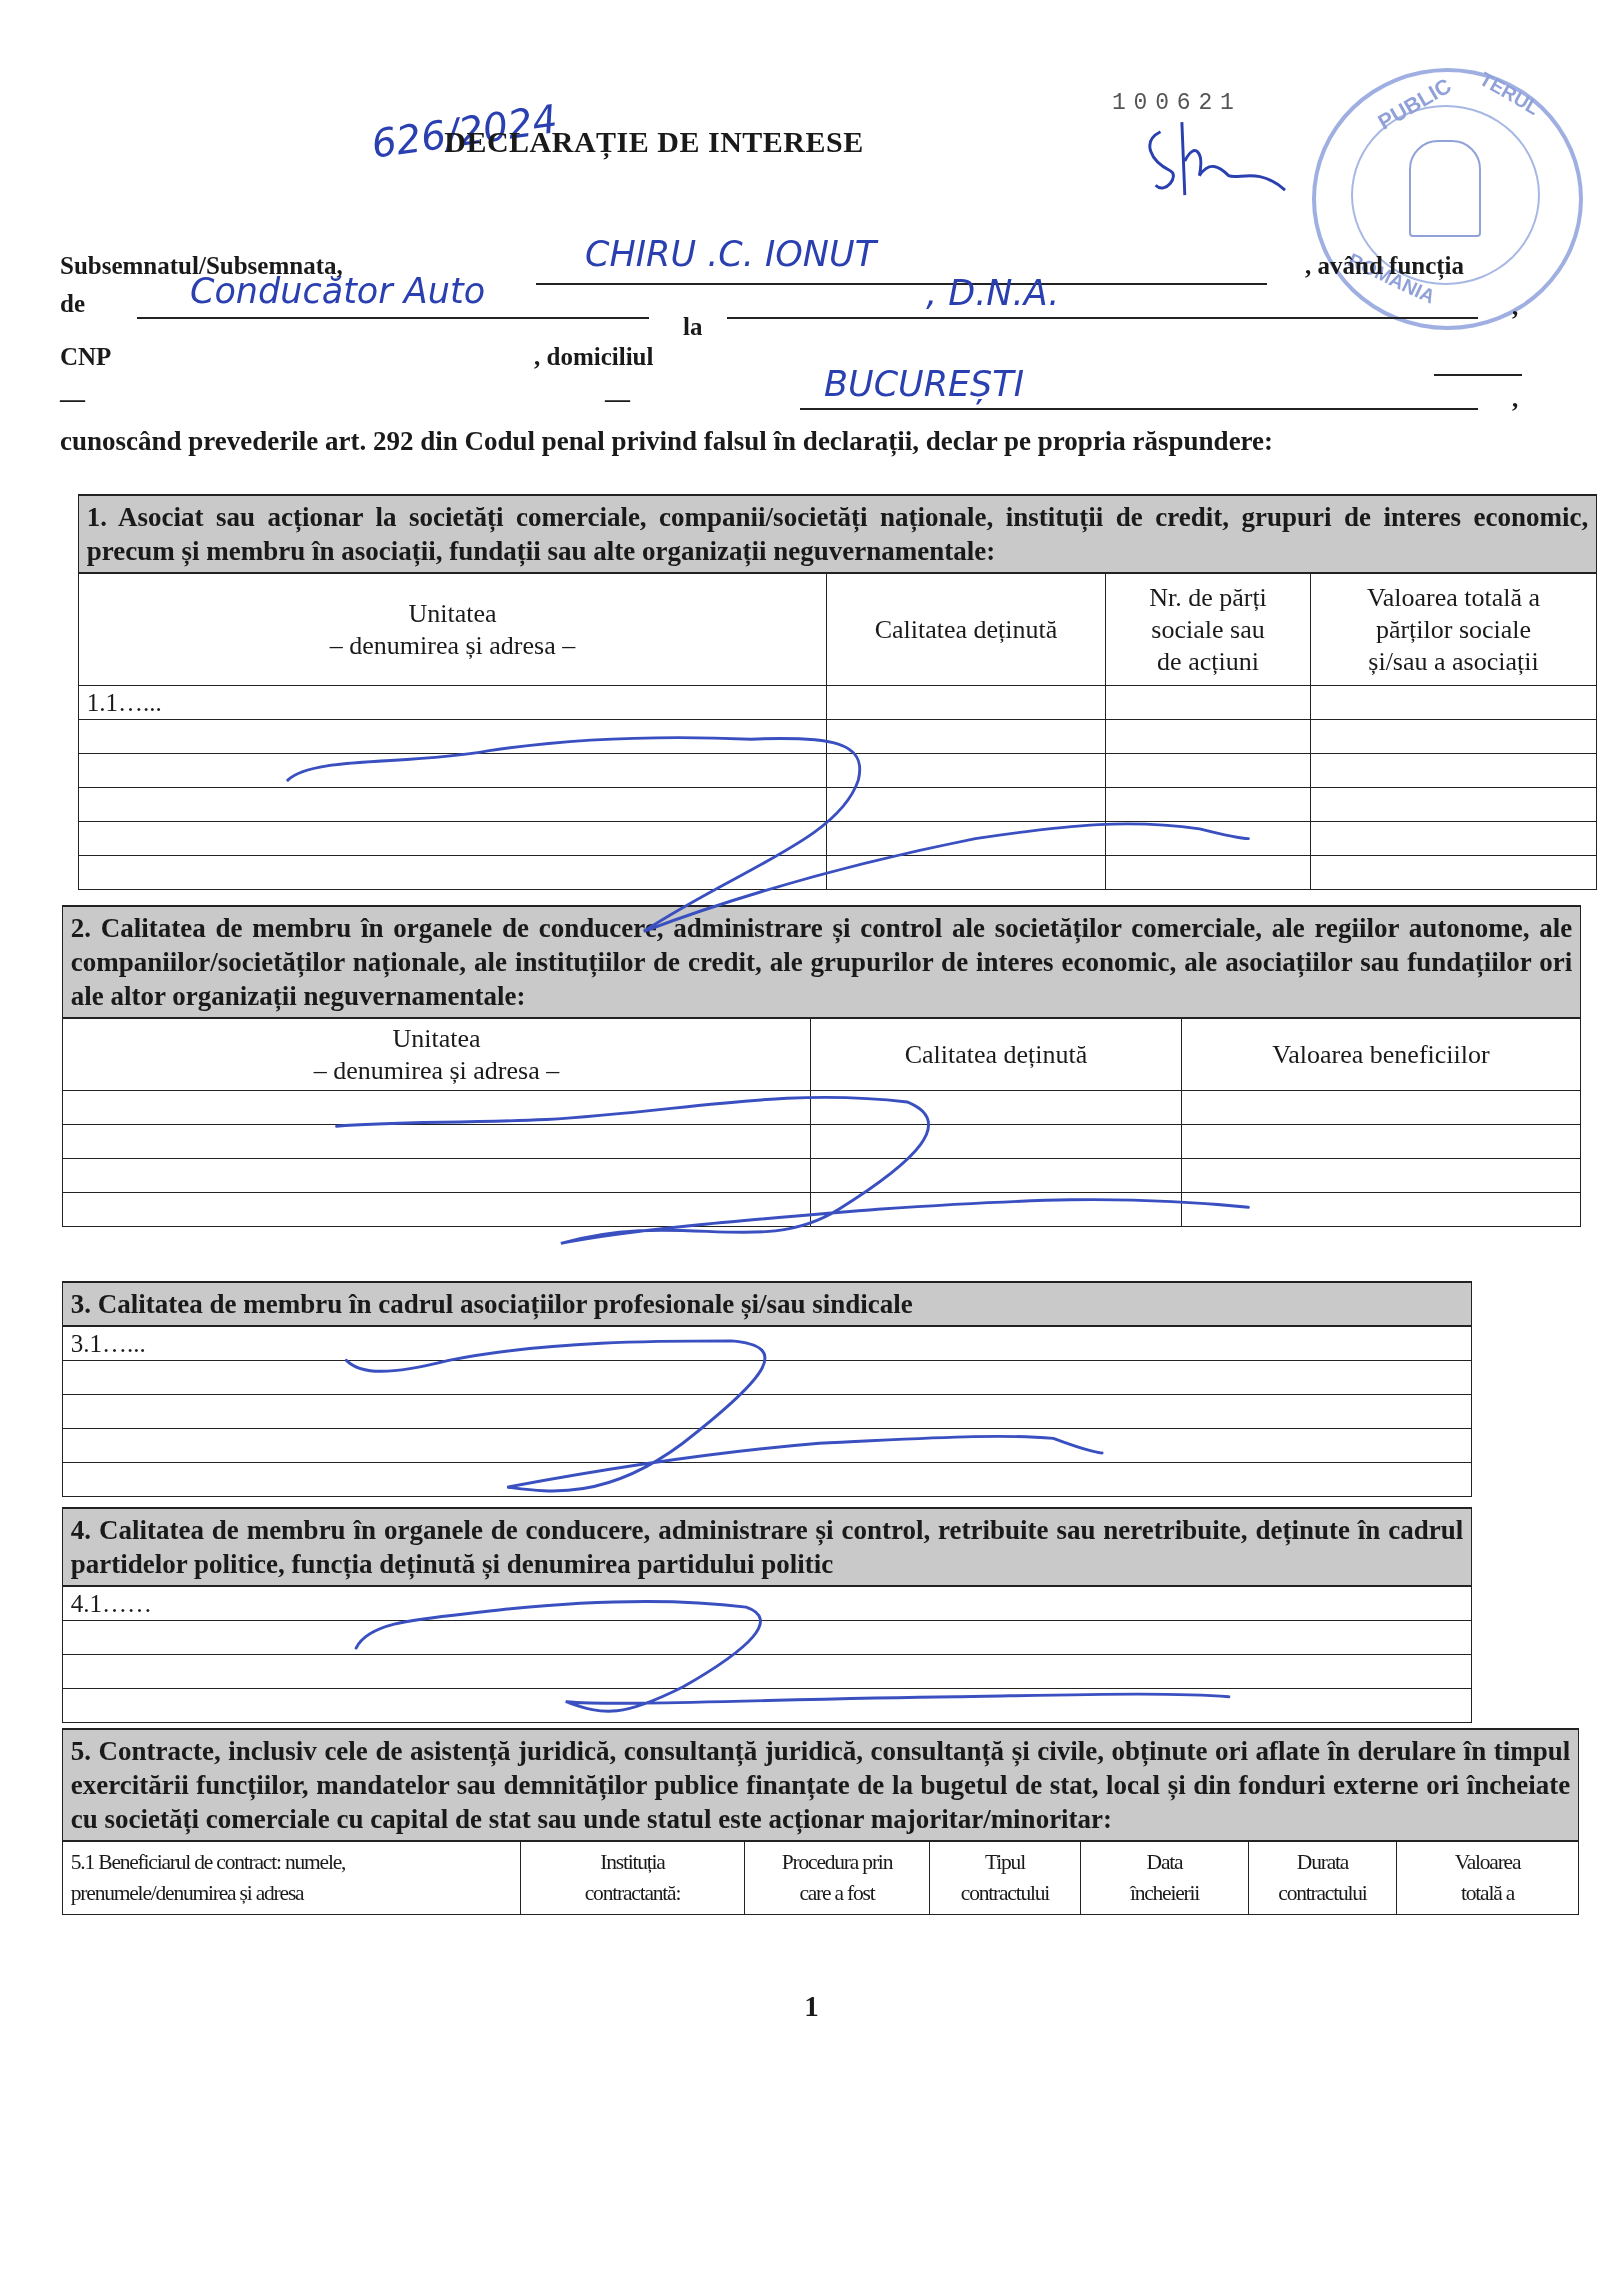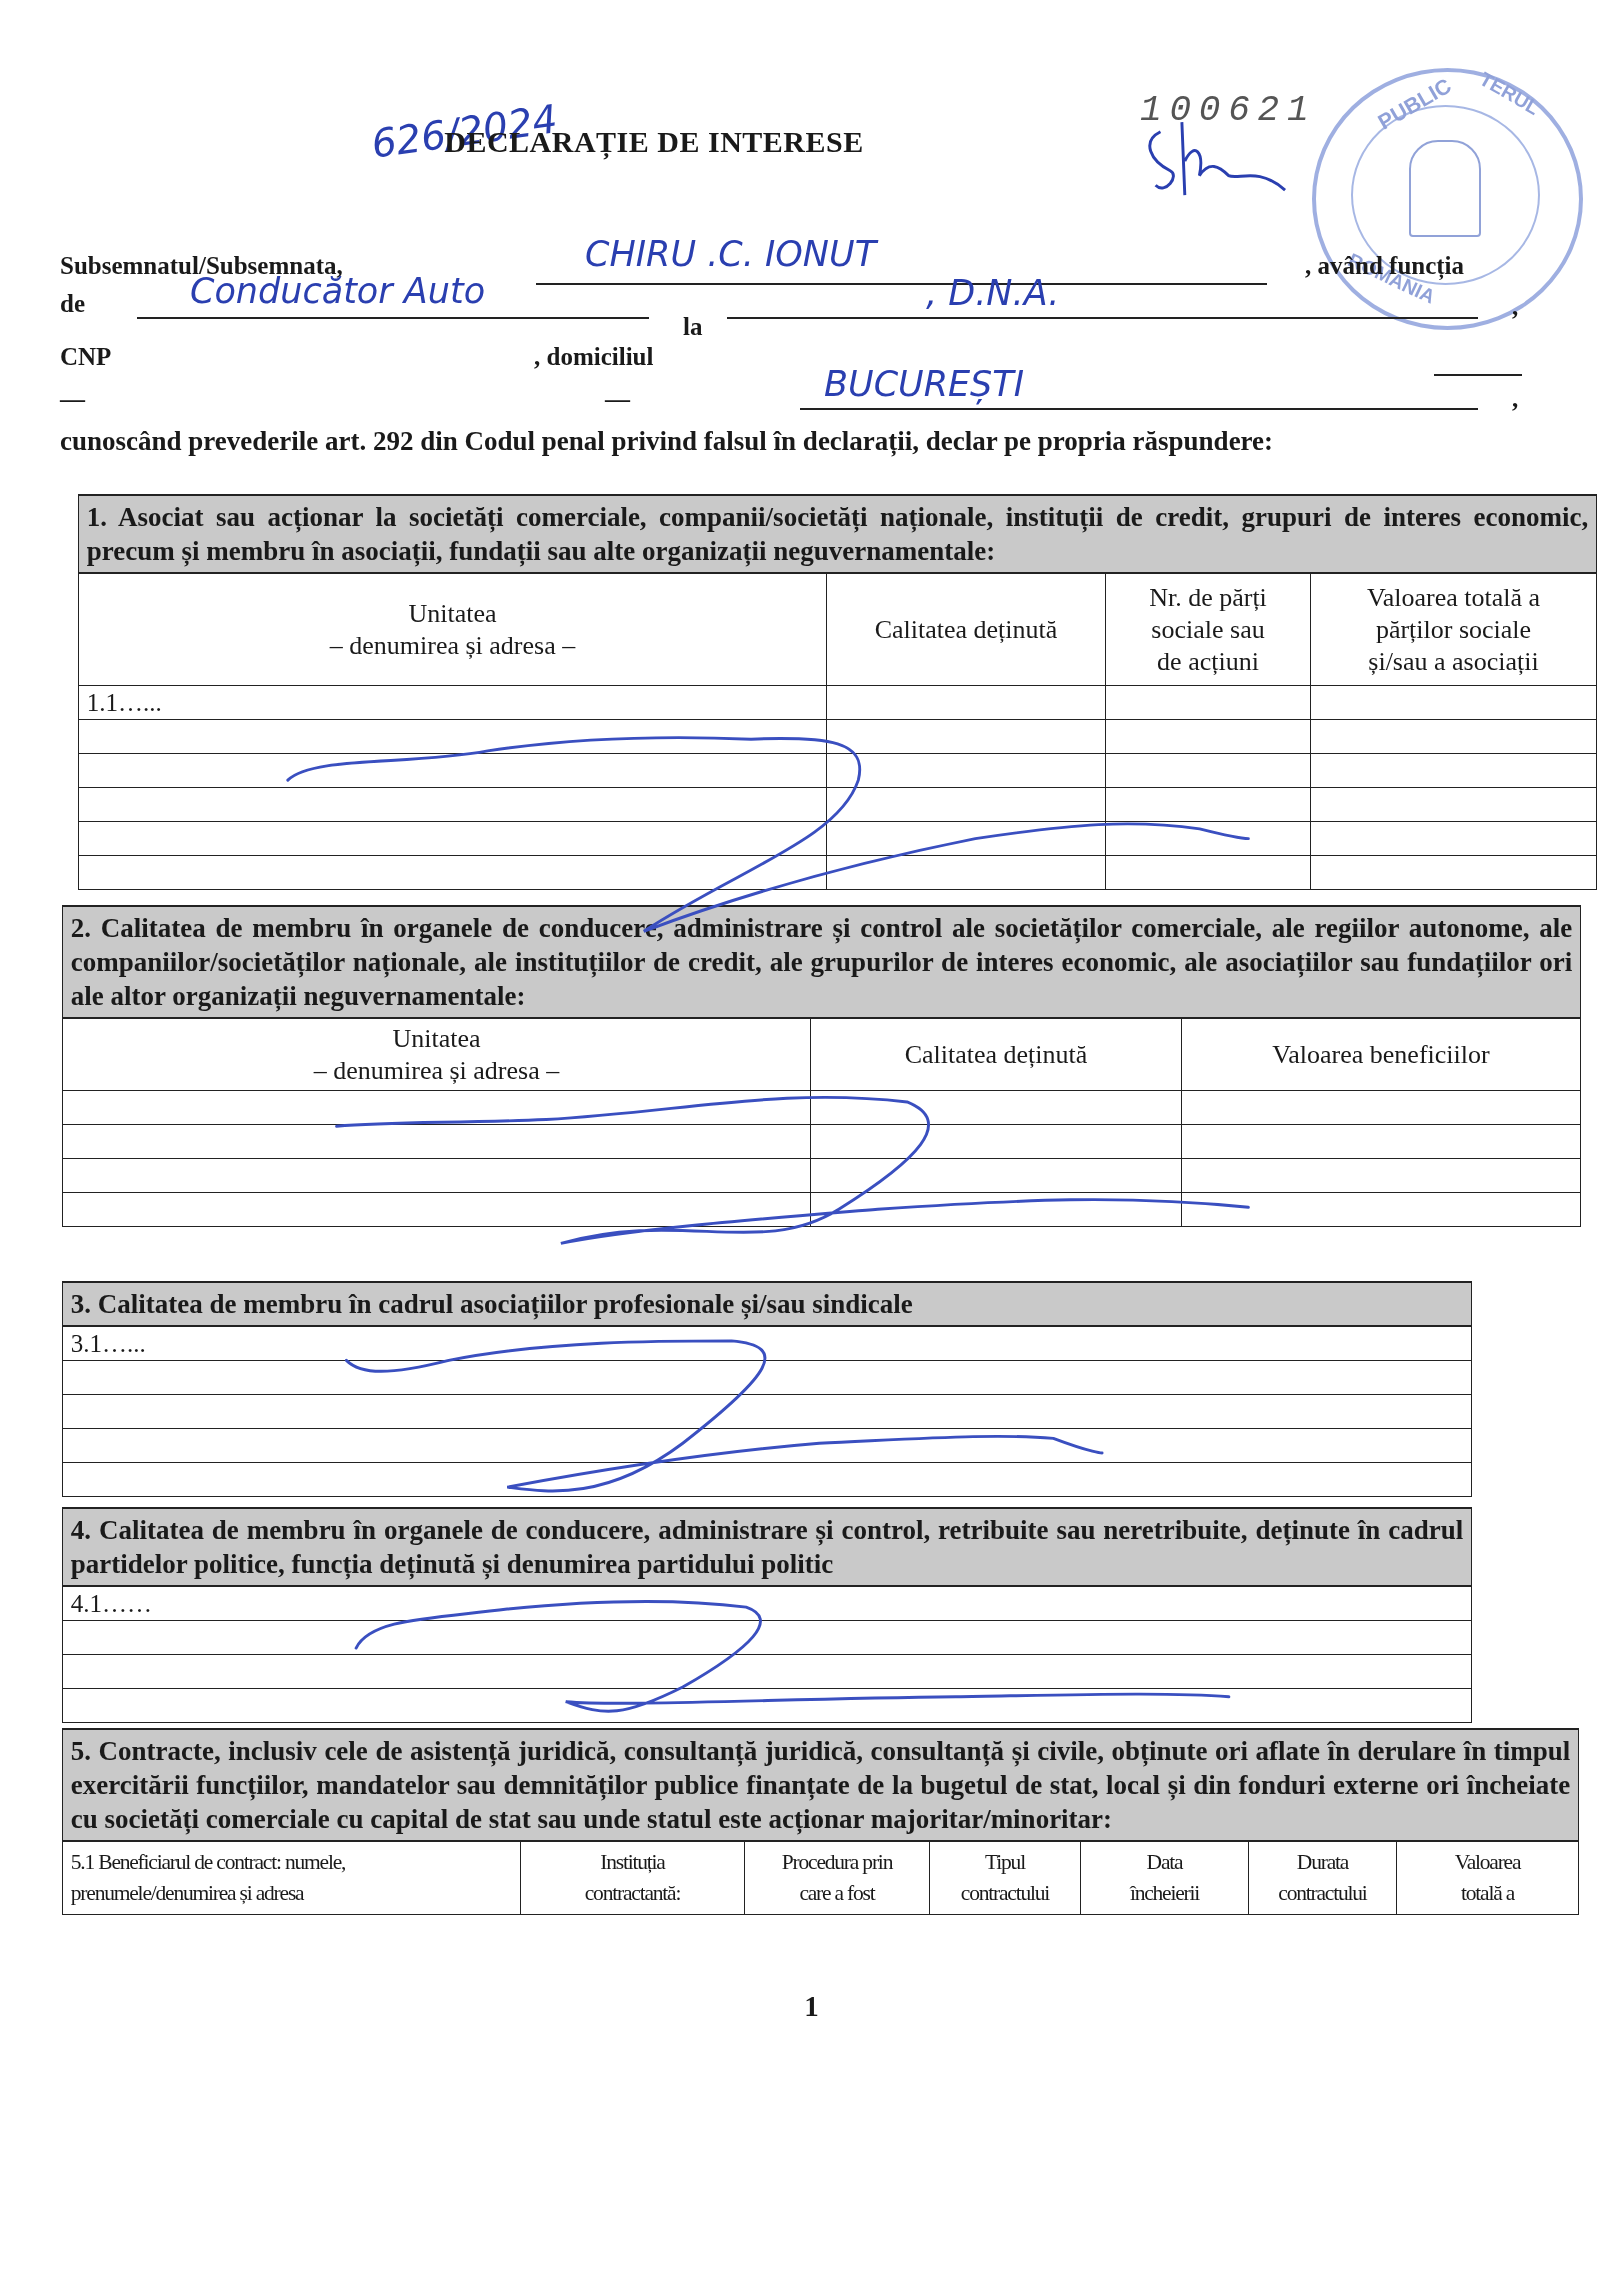--- a/index.html
+++ b/index.html
@@ -1,21 +1,21 @@
 <!DOCTYPE html>
 <html><head>
 <meta charset="utf-8">
 <style>
   html, body { margin:0; padding:0; background:#ffffff; }
   body { width:1623px; height:2278px; position:relative; overflow:hidden; font-family:"Liberation Serif", serif; color:#1a1a1a; }
   .abs { position:absolute; }
   .hand { font-family:"DejaVu Sans", sans-serif; color:#2a3fb0; font-style:italic; }
   .title { left:0; width:1308px; top:125px; text-align:center; font-size:30px; font-weight:bold; letter-spacing:0.5px; }
   .regnum { left:371px; top:109px; font-size:39px; transform:rotate(-8deg); }
-  .stampnum { left:1140px; top:90px; font-family:"Liberation Mono", monospace; font-size:36px; color:#555; letter-spacing:7.8px;font-style:italic; }
+  .stampnum { left:1112px; top:90px; font-family:"Liberation Mono", monospace; font-size:23px; color:#555; letter-spacing:7.8px; }
   .sig { left:1141px; top:122px; font-size:59px; }
   .stamp { left:1312px; top:68px; width:263px; height:254px; border:4.9px solid #7f95d8; border-radius:50%; opacity:0.75; }
   .stamp .inner { position:absolute; left:35px; top:33px; width:185px; height:176px; border:2.9px solid #8aa0dc; border-radius:50%; }
   .stamp .crest { position:absolute; left:93px; top:68px; width:68px; height:93px; border:2.9px solid #6d84cc; border-radius:29px 29px 3.9px 3.9px; }
   .stamp-txt { position:absolute; font-family:"Liberation Sans", sans-serif; color:#6c82cc; font-weight:bold; font-size:23.4px; }
   .lbl { font-size:25px; font-weight:bold; }
   .uline { border-bottom:2px solid #222; height:0; }
   .hw { font-size:35px; }
   .decl { left:60px; top:426px; font-size:27px; font-weight:bold; white-space:nowrap; }
   .tbl { border-collapse:collapse; position:absolute; left:62px; width:1410px; table-layout:fixed; }

